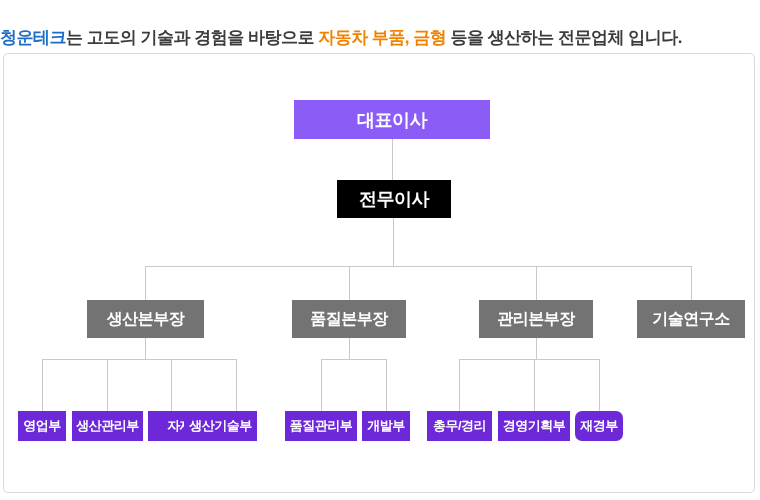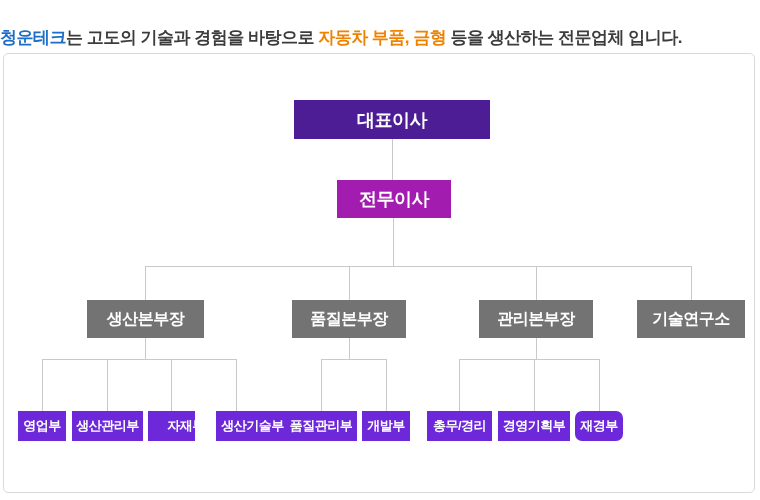--- a/index.html
+++ b/index.html
@@ -24,34 +24,34 @@
     position:absolute; left:3px; top:53px; width:752px; height:440px;
     border:1px solid #d9d9d9; border-radius:5px; background:#fff;
   }
 
   
   .node {
     position:absolute; display:flex; align-items:center; justify-content:center;
     color:#ffffff; font-weight:bold; text-align:center;
     letter-spacing:-0.5px; white-space:nowrap;
   }
-  .n-ceo  { left:294px; top:100px; width:196px; height:39px; background:#4c1d95; font-size:18px; }
-  .n-exec { left:337px; top:180px; width:114px; height:38px; background:#a21caf; font-size:18px; }
+  .n-ceo  { left:294px; top:100px; width:196px; height:39px; background:#8b5cf6; font-size:18px; }
+  .n-exec { left:337px; top:180px; width:114px; height:38px; background:#000000; font-size:18px; }
 
   .n-div  { top:300px; height:38px; background:#737373; font-size:16px; }
   .n-div1 { left:87px;  width:117px; }
   .n-div2 { left:292px; width:114px; }
   .n-div3 { left:479px; width:114px; }
   .n-div4 { left:637px; width:108px; }
 
   .n-dep  { top:411px; height:30px; background:#6d28d9; font-size:13px; }
   .n-dep1 { left:18px;  width:48px; }
   .n-dep2 { left:72px;  width:71px; }
   .n-dep3 { left:148px; width:47px;padding-left:29px; }
-  .n-dep4 { left:216px; width:73px; }
+  .n-dep4 { left:184px; width:73px; }
   .n-dep5 { left:285px; width:72px; }
   .n-dep6 { left:362px; width:48px; }
   .n-dep7 { left:427px; width:65px; }
   .n-dep8 { left:498px; width:72px; }
   .n-dep9 { left:575px; width:48px;border-radius:7px; }
 
   
   .vline { position:absolute; width:1px;  background:#c9c9c9; }
   .hline { position:absolute; height:1px; background:#c9c9c9; }
 

